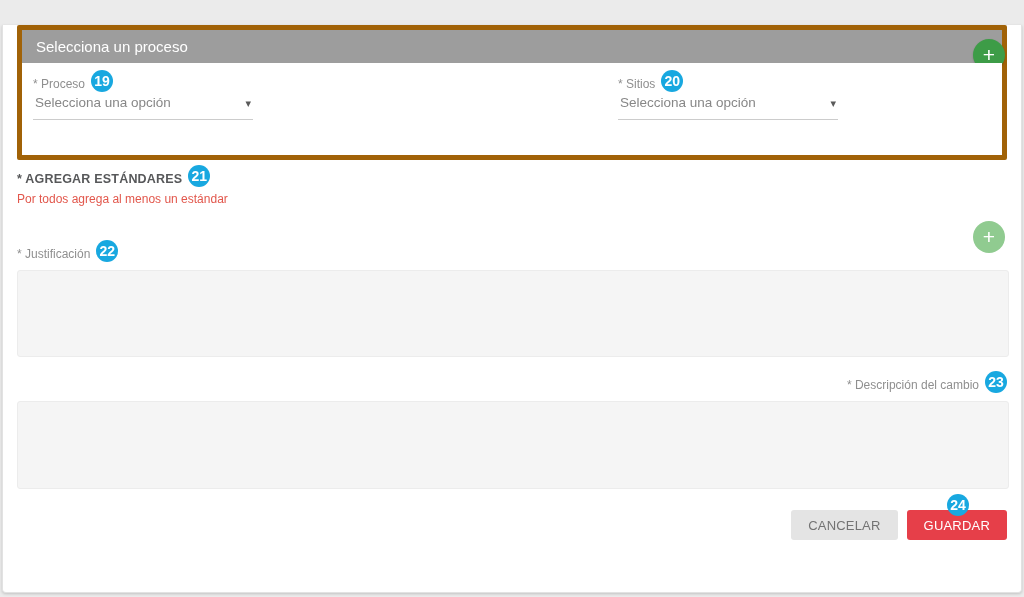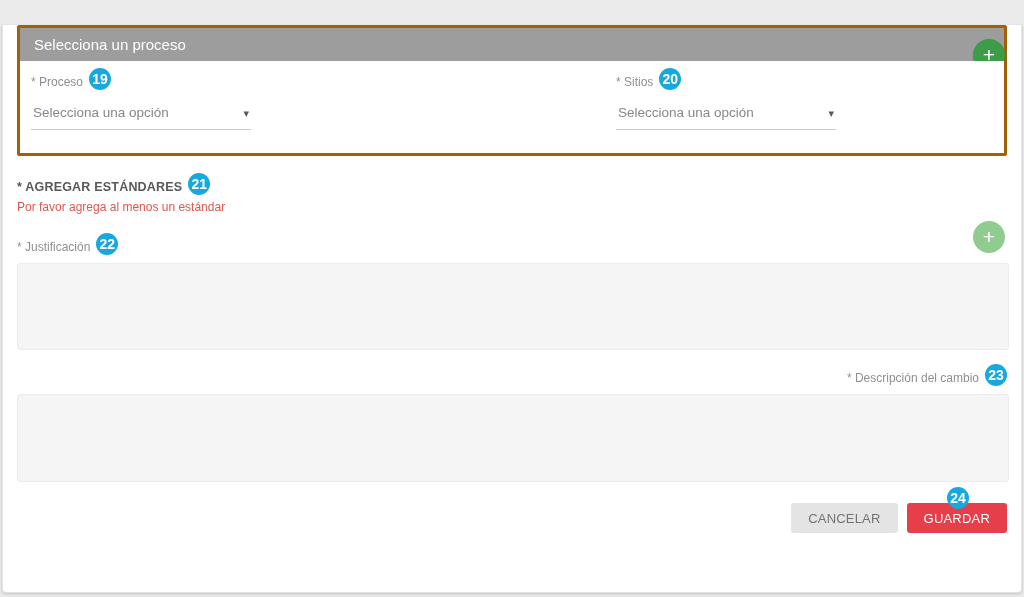--- a/index.html
+++ b/index.html
@@ -53,21 +53,21 @@
     line-height: 30px;
     text-align: center;
     cursor: pointer;
     padding: 0;
     font-family: "Liberation Sans", sans-serif;
   }
   .btn-add-procesos { background: #3d9c47; right: 16px; top: 14px; box-shadow: 0 1px 2px rgba(0,0,0,0.2); }
   .btn-add-estandares { background: #90cb90; right: 16px; top: 196px; }
   .panel {
     margin-top: 25px;
-    border: 3px solid #a16207;
+    border: 5px solid #a16207;
     border-radius: 2px;
   }
   .panel-header {
     background: #9d9d9d;
     height: 33px;
     display: flex;
     align-items: center;
     padding: 0 14px;
     color: #ffffff;
     font-size: 15px;
@@ -82,21 +82,21 @@
   .panel-body {
     position: relative;
     height: 92px;
     background: #fff;
   }
   .field-label { font-size: 12px; color: #8f8f8f; }
   .fgroup { position: absolute; width: 220px; }
   .fg-proceso { left: 11px; top: 10px; }
   .fg-sitios  { left: 596px; top: 10px; }
   .select {
-    margin-top: 12px;
+    margin-top: 0;
     border-bottom: 1px solid #cccccc;
     padding: 0 2px 9px 2px;
     font-size: 13.5px;
     color: #878787;
     display: flex;
     align-items: flex-end;
     cursor: pointer;
   }
   .select-value { flex: 1; }
   .select-chevron { color: #5a5a5a; font-size: 11px; }
@@ -121,23 +121,23 @@
     background: #2187e0;
     color: #fff;
     font-size: 11px;
     font-weight: bold;
     display: flex;
     align-items: center;
     justify-content: center;
     margin-left: 11px;
     cursor: pointer;
   }
-  .estandares-row { margin-top: 20px; height: 17px; }
+  .estandares-row { margin-top: 8px; height: 17px; }
   .error-text { margin-top: 7px; font-size: 12px; color: #e2574c; }
-  .just-row { margin-top: 22px; height: 17px; }
+  .just-row { margin-top: 37px; height: 17px; }
   .desc-row { margin-top: 17px; height: 17px; text-align: right; }
   .textarea {
     display: block;
     width: 992px;
     background: #f5f5f5;
     border: 1px solid #ececec;
     border-radius: 3px;
     margin-top: 10px;
     resize: none;
     font-family: "Liberation Sans", sans-serif;
@@ -211,21 +211,21 @@
   </div>
 
   <div class="estandares-row">
     <span class="section-title">* AGREGAR ESTÁNDARES</span><span class="badge">21</span>
   </div>
 
   <button class="circle-btn btn-add-estandares">
     <span>+</span>
   </button>
 
-  <div class="error-text">Por favor agrega al menos un estándar</div>
+  <div class="error-text">Por todos agrega al menos un estándar</div>
 
   <div class="just-row">
     <span class="field-label">* Justificación</span><span class="badge">22</span>
   </div>
   <textarea class="textarea ta-justificacion" style=""></textarea>
 
   <div class="desc-row">
     <span class="field-label">* Descripción del cambio</span><span class="badge">23</span>
   </div>
   <textarea class="textarea ta-descripcion" style=""></textarea>

